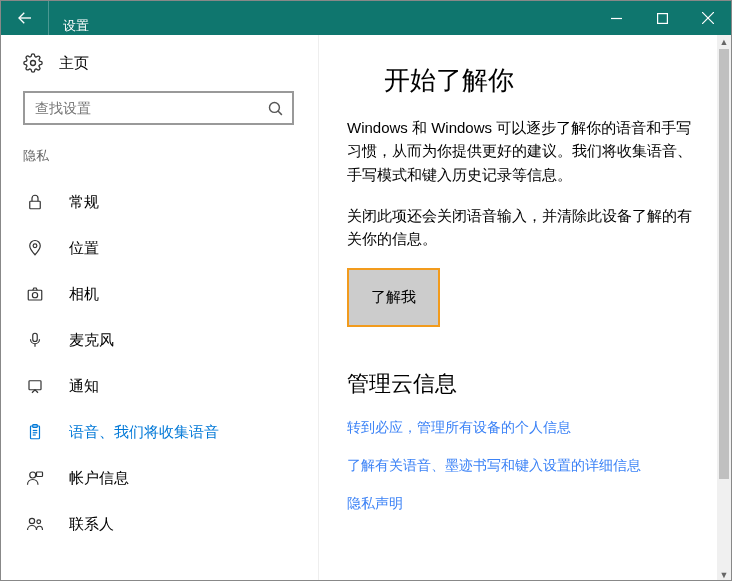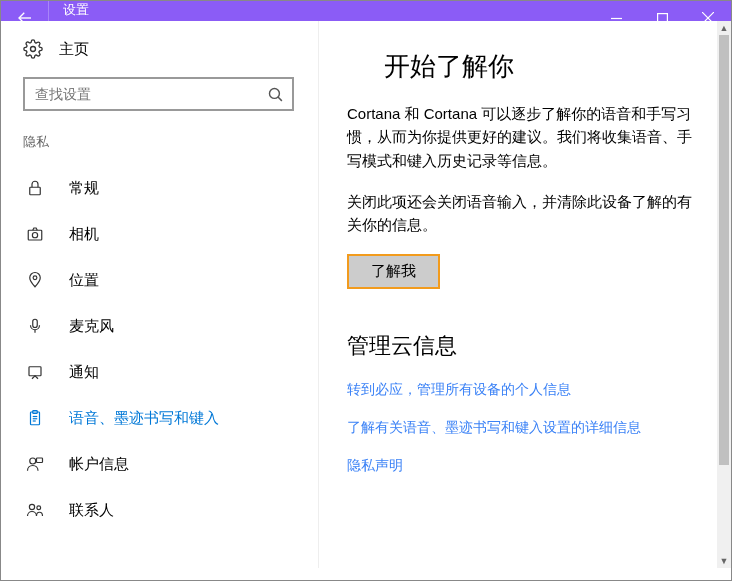--- a/index.html
+++ b/index.html
@@ -7,25 +7,25 @@
   font-family: "Microsoft YaHei", "Segoe UI", sans-serif;
   font-size: 14px;
   color: #000;
   background: #fff;
   width: 732px;
   height: 581px;
   overflow: hidden;
   border: 1px solid #888;
 }
 .titlebar {
-  height: 20px;
-  background: #8b5cf6;
+  height: 34px;
+  background: #0f766e;
   color: #fff;
   display: flex;
-  align-items: flex-start;
+  align-items: flex-end;
 }
 .titlebar .back {
   width: 48px;
   height: 34px;
   display: flex;
   align-items: center;
   justify-content: center;
   border-right: 1px solid rgba(255,255,255,0.25);
 }
 .titlebar .title {
@@ -126,21 +126,21 @@
 .main h2 {
   font-size: 22px;
   font-weight: 400;
   margin-top: 42px;
   margin-bottom: 20px;
 }
 .btn {
   display: inline-block;
   background: #ccc;
   border: 2px solid #f29b1d;
-  padding: 6px 22px;
+  padding: 18px 22px;
   font-size: 15px;
   font-family: inherit;
   cursor: pointer;
 }
 .link {
   color: #3b82f6;
   font-size: 14px;
   display: block;
   margin-bottom: 20px;
   cursor: pointer;
@@ -229,35 +229,35 @@
           <svg width="18" height="18" viewBox="0 0 24 24" fill="none" stroke="#333" stroke-width="1.6">
               <rect x="5" y="11" width="14" height="10" rx="1"></rect>
               <path d="M8 11V7a4 4 0 0 1 8 0v4"></path>
             </svg>
         </span>
         <span>常规</span>
       </li>
       <li class="navitem">
         <span class="nicon">
           <svg width="18" height="18" viewBox="0 0 24 24" fill="none" stroke="#333" stroke-width="1.6">
+              <path d="M12 21s-7-7.5-7-12a7 7 0 0 1 14 0c0 4.5-7 12-7 12z"></path>
+              <circle cx="12" cy="9" r="2.5"></circle>
+            </svg>
+        </span>
+        <span>位置</span>
+      </li>
+      <li class="navitem">
+        <span class="nicon">
+          <svg width="18" height="18" viewBox="0 0 24 24" fill="none" stroke="#333" stroke-width="1.6">
               <rect x="3" y="7" width="18" height="13" rx="1"></rect>
               <circle cx="12" cy="13.5" r="3.5"></circle>
               <path d="M9 7l1.5-3h3L15 7"></path>
             </svg>
         </span>
         <span>相机</span>
-      </li>
-      <li class="navitem">
-        <span class="nicon">
-          <svg width="18" height="18" viewBox="0 0 24 24" fill="none" stroke="#333" stroke-width="1.6">
-              <path d="M12 21s-7-7.5-7-12a7 7 0 0 1 14 0c0 4.5-7 12-7 12z"></path>
-              <circle cx="12" cy="9" r="2.5"></circle>
-            </svg>
-        </span>
-        <span>位置</span>
       </li>
       <li class="navitem">
         <span class="nicon">
           <svg width="18" height="18" viewBox="0 0 24 24" fill="none" stroke="#333" stroke-width="1.6">
               <rect x="9" y="3" width="6" height="11" rx="3"></rect>
               <path d="M6 11a6 6 0 0 0 12 0"></path>
               <line x1="12" y1="17" x2="12" y2="21"></line>
             </svg>
         </span>
         <span>麦克风</span>
@@ -274,21 +274,21 @@
       <li class="navitem active">
         <span class="nicon">
           <svg width="18" height="18" viewBox="0 0 24 24" fill="none" stroke="#0078d7" stroke-width="1.6">
               <rect x="6" y="4" width="12" height="17" rx="1"></rect>
               <rect x="9" y="2" width="6" height="4" rx="1"></rect>
               <line x1="9" y1="10" x2="15" y2="10"></line>
               <line x1="9" y1="13" x2="15" y2="13"></line>
               <line x1="9" y1="16" x2="13" y2="16"></line>
             </svg>
         </span>
-        <span>语音、墨迹书写和键入</span>
+        <span>语音、我们将收集语音</span>
       </li>
       <li class="navitem">
         <span class="nicon">
           <svg width="18" height="18" viewBox="0 0 24 24" fill="none" stroke="#333" stroke-width="1.6">
               <circle cx="9" cy="8" r="4"></circle>
               <path d="M2 21c0-4 3-7 7-7s7 3 7 7"></path>
               <rect x="14" y="4" width="8" height="6" rx="1"></rect>
             </svg>
         </span>
         <span>帐户信息</span>
@@ -302,21 +302,21 @@
               <path d="M14 20c0-2.8 1.8-5 4-5s4 2.2 4 5"></path>
             </svg>
         </span>
         <span>联系人</span>
       </li>
     </ul>
   </div>
 
   <div class="main">
     <h1>开始了解你</h1>
-    <p>Cortana 和 Cortana 可以逐步了解你的语音和手写习惯，从而为你提供更好的建议。我们将收集语音、手写模式和键入历史记录等信息。</p>
+    <p>Windows 和 Windows 可以逐步了解你的语音和手写习惯，从而为你提供更好的建议。我们将收集语音、手写模式和键入历史记录等信息。</p>
     <p>关闭此项还会关闭语音输入，并清除此设备了解的有关你的信息。</p>
     <button class="btn">了解我</button>
     <h2>管理云信息</h2>
     <a class="link">转到必应，管理所有设备的个人信息</a>
     <a class="link">了解有关语音、墨迹书写和键入设置的详细信息</a>
     <a class="link">隐私声明</a>
 
     <div class="scrollbar">
       <div class="arrow" style="top:0">▲</div>
       <div class="thumb" style="top:14px;height:430px"></div>

